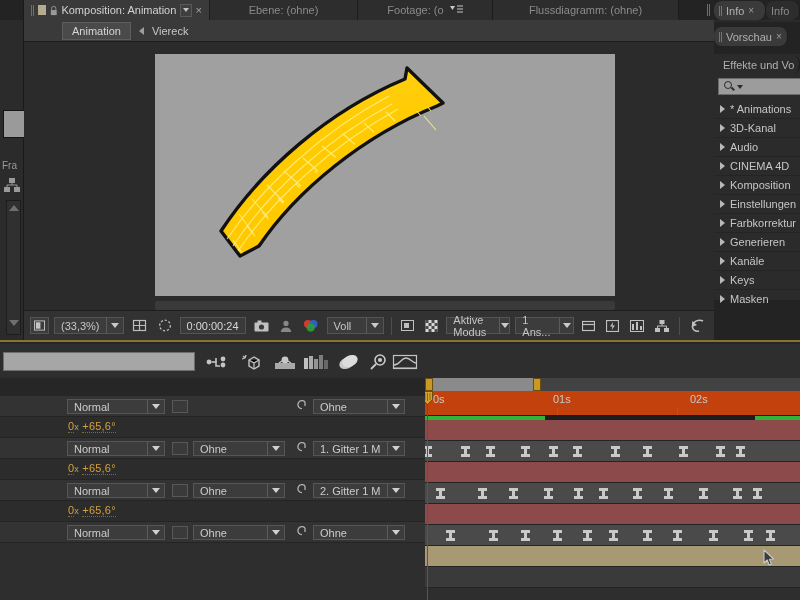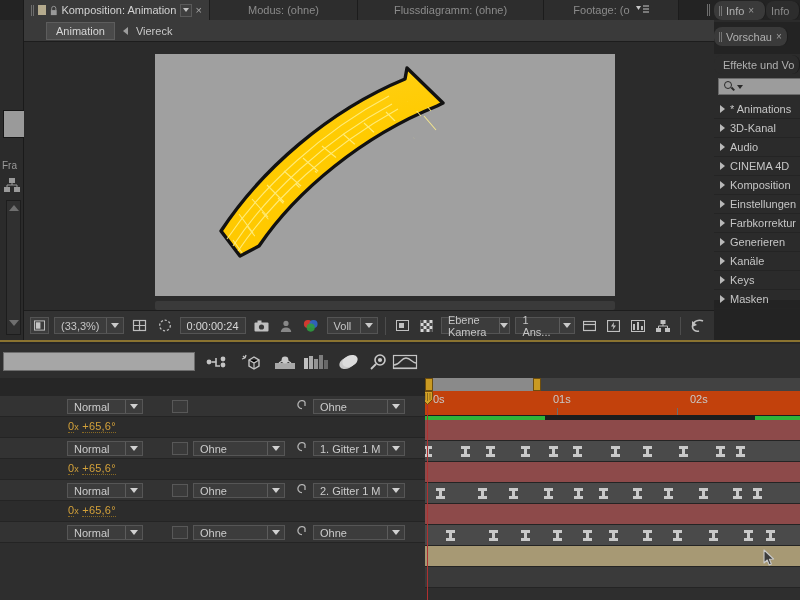--- a/index.html
+++ b/index.html
@@ -33,21 +33,21 @@
   .ctab { height:20px; display:flex; align-items:center; gap:4px; padding:0 7px; font-size:11px;
           color:#8b8b8b; border-right:1px solid #1c1c1c; background:#2d2d2d; white-space:nowrap;}
   .ctab.active { background:#3a3a3a; color:#d2d2d2;}
   .ctab .swatch { width:10px;height:10px;background:#b5ab8e;}
   .ctab .caretbox { width:13px;height:13px;border:1px solid #5a5a5a;display:flex;align-items:center;justify-content:center;background:#3f3f3f;}
   .ctab .caret { width:0;height:0;border-left:3px solid transparent;border-right:3px solid transparent;border-top:4px solid #c2c2c2;}
   .ctab .x { color:#a5a5a5; font-size:11px;}
 
   #comp-breadcrumb { position:absolute; left:0; top:20px; width:690px; height:22px; background:#3a3a3a;
                      display:flex; align-items:center; padding-left:22px; gap:8px; border-bottom:1px solid #1d1d1d;}
-  .bc-chip { background:#4a4a4a; border:1px solid #5d5d5d; padding:2px 9px; color:#d6d6d6; font-size:11px;}
+  .bc-chip { background:#4a4a4a; border:1px solid #5d5d5d; padding:2px 9px; color:#d6d6d6; font-size:11px;margin-left:16px;}
   .bc-arrow { width:0;height:0;border-top:4px solid transparent;border-bottom:4px solid transparent;border-right:5px solid #9d9d9d;}
   .bc-text { color:#c8c8c8; font-size:11px;}
 
   #comp-stage { position:absolute; left:0; top:43px; width:690px; height:267px; background:#2b2b2b; }
   #comp-canvas { position:absolute; left:131px; top:11px; width:460px; height:242px; background:#a0a0a0; }
   #shape-wrap { position:absolute; left:0; top:0; width:460px; height:242px; }
 
   #comp-hscroll { position:absolute; left:131px; top:258px; width:460px; height:9px; background:#3a3a3a; border-radius:2px;}
   #comp-hscroll::after{content:"";position:absolute;left:180px;top:9px;width:36px;height:4px;background:#585858;border-radius:0 0 3px 3px;}
 
@@ -92,21 +92,21 @@
   .tl-switch { position:absolute; top:9px; width:26px; height:18px; display:flex; align-items:center; justify-content:center; }
 
   #tl-colheader { position:absolute; left:0; top:36px; width:800px; height:18px; background:#2e2e2e; border-bottom:1px solid #1b1b1b;}
   .colh { position:absolute; top:3px; font-size:11px; color:#9a9a9a; }
   .colsep { position:absolute; top:2px; width:1px; height:14px; background:#4a4a4a;}
 
   
   #tl-left { position:absolute; left:0; top:54px; width:425px; height:206px; background:#2e2e2e; overflow:hidden;}
   .lrow { position:relative; height:21px; border-bottom:1px solid #242424; background:#333333;}
   .lrow.prop { height:21px; background:#2c2c2c; }
-  .mode-combo { position:absolute; left:67px; top:3px; width:76px; height:15px; background:#3c3c3c;
+  .mode-combo { position:absolute; left:67px; top:3px; width:98px; height:15px; background:#3c3c3c;
                 border:1px solid #565656; display:flex; align-items:center; color:#cccccc; font-size:11px;}
   .mode-combo .lbl{ padding-left:6px; flex:1;}
   .mode-combo .bar{ width:1px;height:13px;background:#5c5c5c;}
   .mode-combo .dd{ width:16px;display:flex;align-items:center;justify-content:center;}
   .mode-combo .dd i{ width:0;height:0;border-left:4px solid transparent;border-right:4px solid transparent;border-top:5px solid #d0d0d0;}
   .tbox { position:absolute; left:172px; top:4px; width:16px; height:13px; background:#3a3a3a; border:1px solid #585858;}
   .bew-combo { position:absolute; left:193px; top:3px; width:92px; height:15px; }
   .par-combo { position:absolute; left:313px; top:3px; width:92px; height:15px; }
   .pickwhip { position:absolute; left:296px; top:4px; width:12px; height:13px; color:#b2b2b2; font-size:12px; line-height:12px;}
   .rotval { position:absolute; left:68px; top:3px; font-size:11px; color:#d3a13a; letter-spacing:.2px;}
@@ -166,31 +166,31 @@
           <path d="M2 5 V3 a2.5 2.5 0 0 1 5 0 V5" stroke="#9a9a9a" fill="none" stroke-width="1.1"></path>
           <rect x="1" y="5" width="7" height="6" fill="#9a9a9a"></rect>
         </svg>
         <span>Komposition: Animation</span>
         <span class="caretbox">
             <span class="caret"></span>
           </span>
         <span class="x">×</span>
       </div>
       <div class="ctab" style="width:148px;justify-content:center">
-        <span>Modus: (ohne)</span>
-      </div>
-      <div class="ctab" style="width:186px;justify-content:center">
-        <span>Flussdiagramm: (ohne)</span>
+        <span>Ebene: (ohne)</span>
       </div>
       <div class="ctab" style="width:135px;justify-content:center">
         <span>Footage: (o</span>
         <svg width="13" height="10" viewBox="0 0 13 10" style="margin-left:2px">
           <path d="M0 1 L5 1 L2.5 5 Z" fill="#c8c8c8"></path>
           <path d="M7 1 h6 M7 4 h6 M7 7 h6" stroke="#c8c8c8" stroke-width="1.2"></path>
         </svg>
+      </div>
+      <div class="ctab" style="width:186px;justify-content:center">
+        <span>Flussdiagramm: (ohne)</span>
       </div>
       <div style="flex:1"></div>
       <span class="grip" style="margin-right:4px;width:3px;height:12px;background:repeating-linear-gradient(to right,#6e6e6e 0 1px,transparent 1px 2px);"></span>
     </div>
 
     <div id="comp-breadcrumb">
       <span class="bc-chip">Animation</span>
       <span class="bc-arrow"></span>
       <span class="bc-text">Viereck</span>
     </div>
@@ -303,21 +303,21 @@
               <rect x="3" y="3" width="3" height="3"></rect>
               <rect x="9" y="3" width="3" height="3"></rect>
               <rect x="0" y="6" width="3" height="3"></rect>
               <rect x="6" y="6" width="3" height="3"></rect>
               <rect x="3" y="9" width="3" height="3"></rect>
               <rect x="9" y="9" width="3" height="3"></rect>
             </g>
           </svg>
       </span>
       <span class="tb-combo" style="width:98px">
-        <span class="lbl">Ebene Kamera</span>
+        <span class="lbl">Aktive Modus</span>
         <span style="flex:1"></span>
           <span class="divider"></span>
           <span class="dd">
             <i></i>
           </span>
       </span>
       <span class="tb-combo" style="width:72px">
         <span class="lbl">1 Ans...</span>
         <span style="flex:1"></span>
           <span class="divider"></span>

